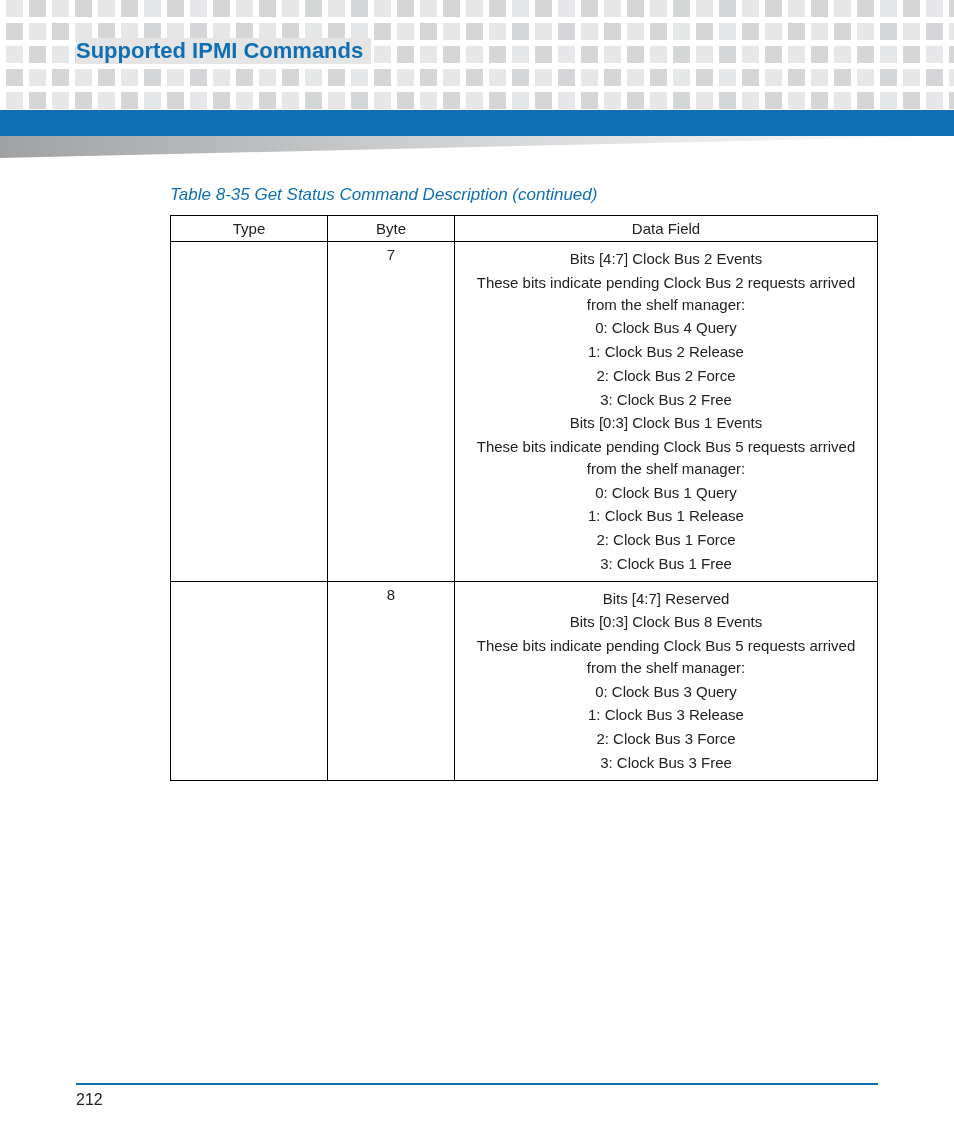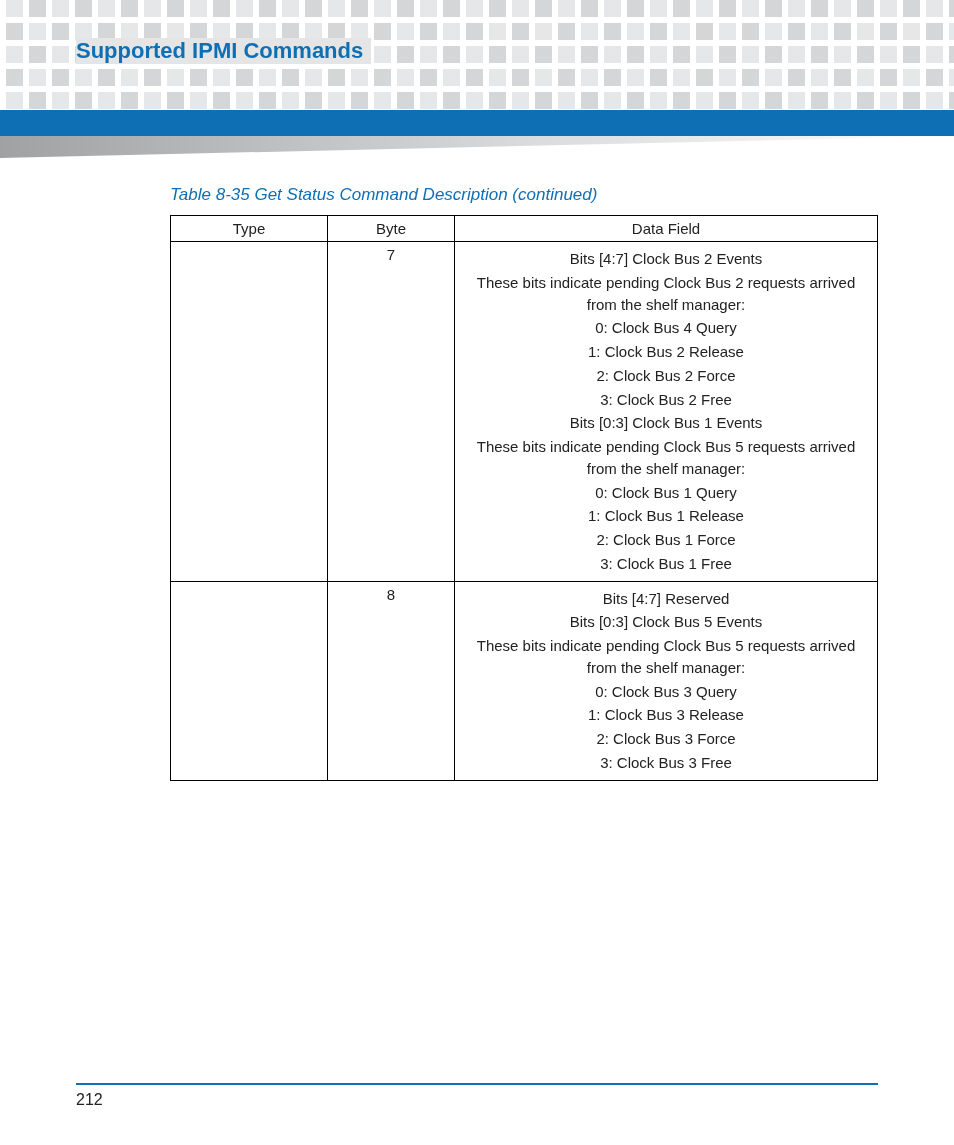--- a/index.html
+++ b/index.html
@@ -359,21 +359,21 @@
             <div class="datafield-line">1: Clock Bus 1 Release</div>
             <div class="datafield-line">2: Clock Bus 1 Force</div>
             <div class="datafield-line">3: Clock Bus 1 Free</div>
           </td>
         </tr>
         <tr>
           <td class="col-type"></td>
           <td class="col-byte">8</td>
           <td>
             <div class="datafield-line">Bits [4:7] Reserved</div>
-            <div class="datafield-line">Bits [0:3] Clock Bus 5 Events</div>
+            <div class="datafield-line">Bits [0:3] Clock Bus 8 Events</div>
             <div class="datafield-line">These bits indicate pending Clock Bus 5 requests arrived from the shelf manager:</div>
             <div class="datafield-line">0: Clock Bus 3 Query</div>
             <div class="datafield-line">1: Clock Bus 3 Release</div>
             <div class="datafield-line">2: Clock Bus 3 Force</div>
             <div class="datafield-line">3: Clock Bus 3 Free</div>
           </td>
         </tr>
       </tbody>
   </table>
 </div>

